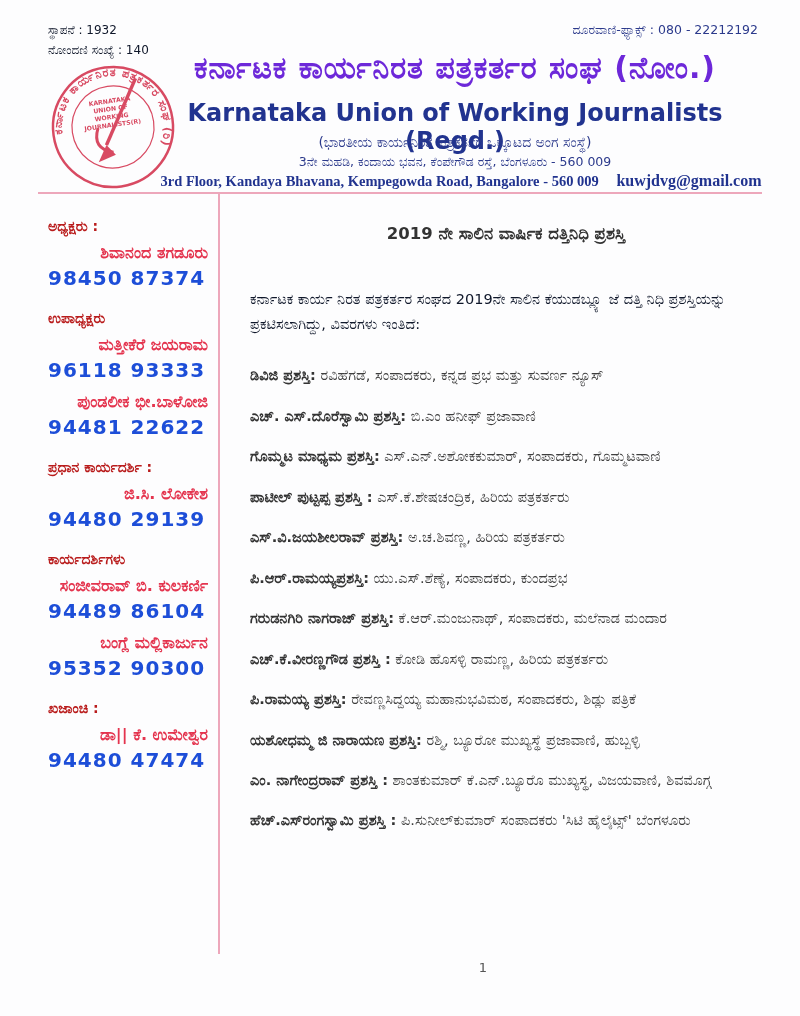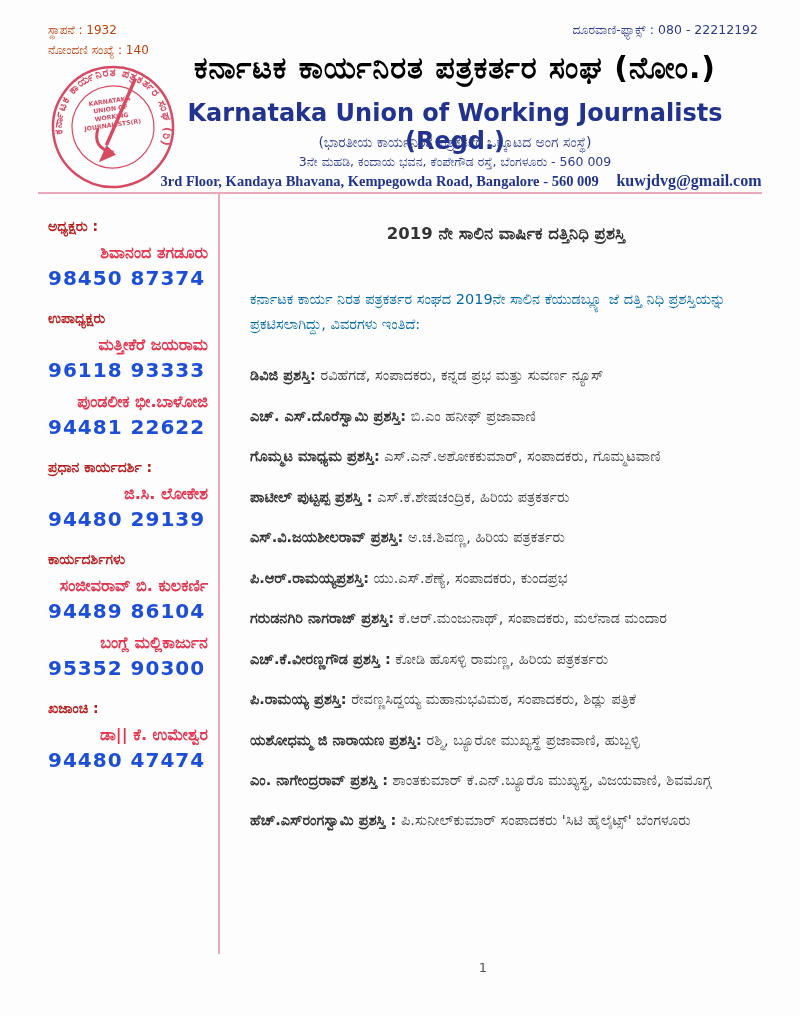--- a/index.html
+++ b/index.html
@@ -7,46 +7,46 @@
     position:relative;
     width:800px;height:1016px;
     margin:0 auto;
     background:#fdfdfe;
     font-family:"DejaVu Sans","Liberation Sans",sans-serif;
     color:#3d3d3d;
     overflow:hidden;
     box-shadow:0 0 6px rgba(0,0,0,.2);
   }
   
-  .meta-left{position:absolute;left:48px;top:20px;font-size:12px;line-height:1.7;color:#c2410c;}
+  .meta-left{position:absolute;left:48px;top:20px;font-size:12px;line-height:1.7;color:#0f172a;}
   .meta-right{position:absolute;right:42px;top:22px;font-size:12.5px;color:#2c3a8c;}
   .logo{position:absolute;left:48px;top:60px;width:130px;height:134px;}
   .org-kn{position:absolute;left:135px;right:25px;top:50px;text-align:center;
-          font-size:30px;font-weight:bold;color:#000000;letter-spacing:1px;}
+          font-size:30px;font-weight:bold;color:#6d28d9;letter-spacing:1px;}
   .org-en{position:absolute;left:135px;right:25px;top:99px;text-align:center;
           font-size:24px;font-weight:bold;color:#21338f;}
   .affil{position:absolute;left:135px;right:25px;top:134px;text-align:center;
          font-size:14px;color:#2c3a8c;}
   .addr-kn{position:absolute;left:135px;right:25px;top:154px;text-align:center;
          font-size:12.5px;color:#2c3a8c;}
   .addr-row{position:absolute;left:137px;right:15px;top:172px;text-align:center;
          font-size:14.5px;font-weight:bold;color:#21338f;font-family:Liberation Serif, serif;}
   .addr-row .email{margin-left:14px;font-size:16px;}
   .hr-line{position:absolute;left:38px;right:38px;top:192px;height:2px;background:#eda7bb;}
   .v-line{position:absolute;left:218px;top:194px;width:2px;height:760px;background:#eda7bb;}
   
   .sidebar{position:absolute;left:48px;top:218px;width:160px;}
   .side-title{font-size:14px;color:#b91c1c;margin:20px 0 8px 0;font-weight:bold;}
   .side-title:first-child{margin-top:0;}
   .side-name{font-size:16px;font-weight:bold;color:#e4344e;line-height:1.25;margin:2px 0 3px 0;text-align:right;}
   .side-phone{font-size:20px;font-weight:bold;color:#1d4ed8;letter-spacing:1px;margin:0 0 10px 0;}
   
   .main{position:absolute;left:250px;top:224px;width:512px;}
   .main-title{text-align:center;font-size:16.5px;font-weight:bold;color:#333;margin:0 0 44px 0;}
-  .intro{font-size:14.5px;line-height:1.7;margin:0 0 28px 0;color:#0369a1;}
+  .intro{font-size:14.5px;line-height:1.7;margin:0 0 28px 0;color:#0f172a;}
   .award-line{font-size:14.5px;line-height:1.55;margin:0 0 18px 0;color:#3e3e3e;}
   .award-name{font-weight:bold;color:#333;}
   .page-number{position:absolute;left:0;width:966px;top:960px;text-align:center;
                font-size:13px;color:#555;}
 </style>
 </head>
 <body>
 
 <div class="page">
 

